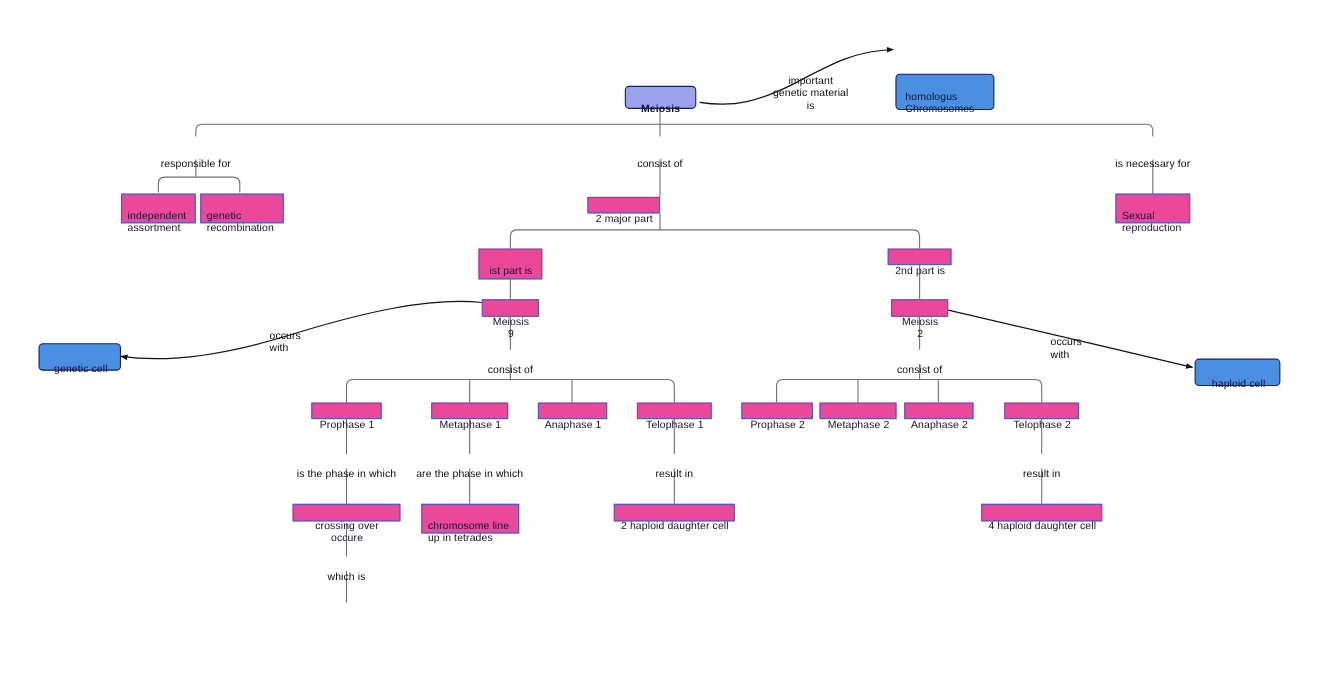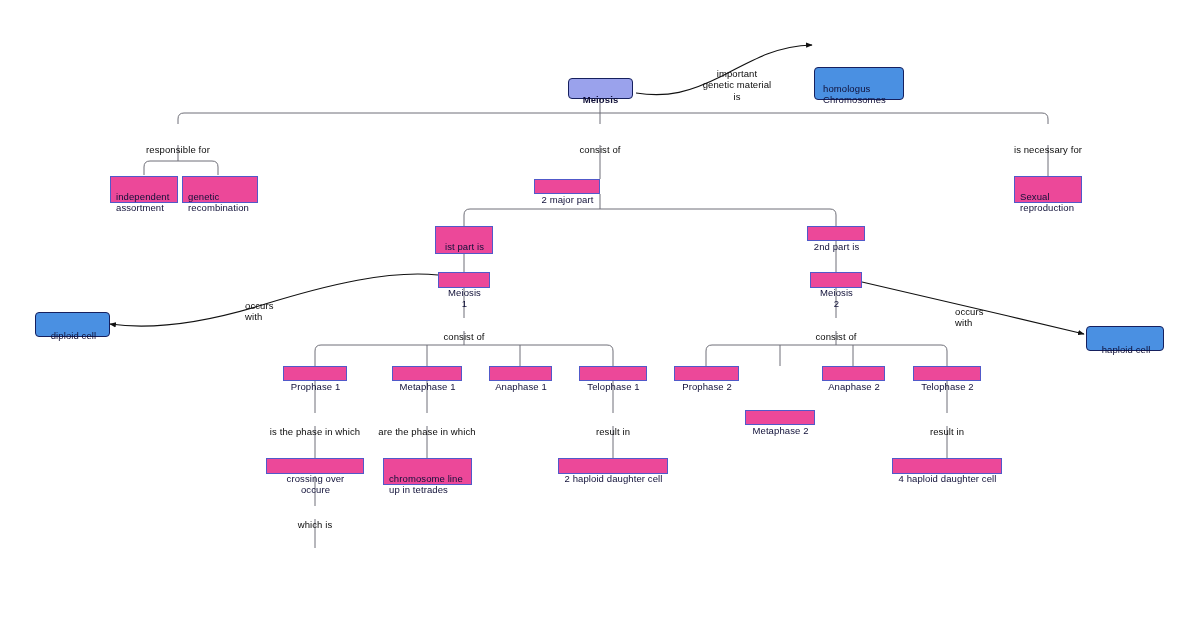--- a/index.html
+++ b/index.html
@@ -167,29 +167,29 @@
 
   <div class="node n-peri n-center" style="left:435px; top:226px; width:58px; height:28px;">
     <span>ist part is</span>
   </div>
 
   <div class="node n-peri n-center" style="left:807px; top:226px; width:58px; height:15px;">
     <span>2nd part is</span>
   </div>
 
   <div class="node n-peri n-center" style="left:438px; top:272px; width:52px; height:16px;">
-    <span>Meiosis 1</span>
+    <span>Meiosis 9</span>
   </div>
 
   <div class="node n-peri n-center" style="left:810px; top:272px; width:52px; height:16px;">
     <span>Meiosis 2</span>
   </div>
 
   <div class="node n-blue n-center" style="left:35px; top:312px; width:75px; height:25px; padding-top:5px;">
-    <span>diploid cell</span>
+    <span>genetic cell</span>
   </div>
 
   <div class="node n-blue n-center" style="left:1086px; top:326px; width:78px; height:25px; padding-top:5px;">
     <span>haploid cell</span>
   </div>
 
   <div class="node n-peri n-center" style="left:283px; top:366px; width:64px; height:15px;">
     <span>Prophase 1</span>
   </div>
 
@@ -202,21 +202,21 @@
   </div>
 
   <div class="node n-peri n-center" style="left:579px; top:366px; width:68px; height:15px;">
     <span>Telophase 1</span>
   </div>
 
   <div class="node n-peri n-center" style="left:674px; top:366px; width:65px; height:15px;">
     <span>Prophase 2</span>
   </div>
 
-  <div class="node n-peri n-center" style="left:745px; top:366px; width:70px; height:15px;margin-top:44px;">
+  <div class="node n-peri n-center" style="left:745px; top:366px; width:70px; height:15px;">
     <span>Metaphase 2</span>
   </div>
 
   <div class="node n-peri n-center" style="left:822px; top:366px; width:63px; height:15px;">
     <span>Anaphase 2</span>
   </div>
 
   <div class="node n-peri n-center" style="left:913px; top:366px; width:68px; height:15px;">
     <span>Telophase 2</span>
   </div>

